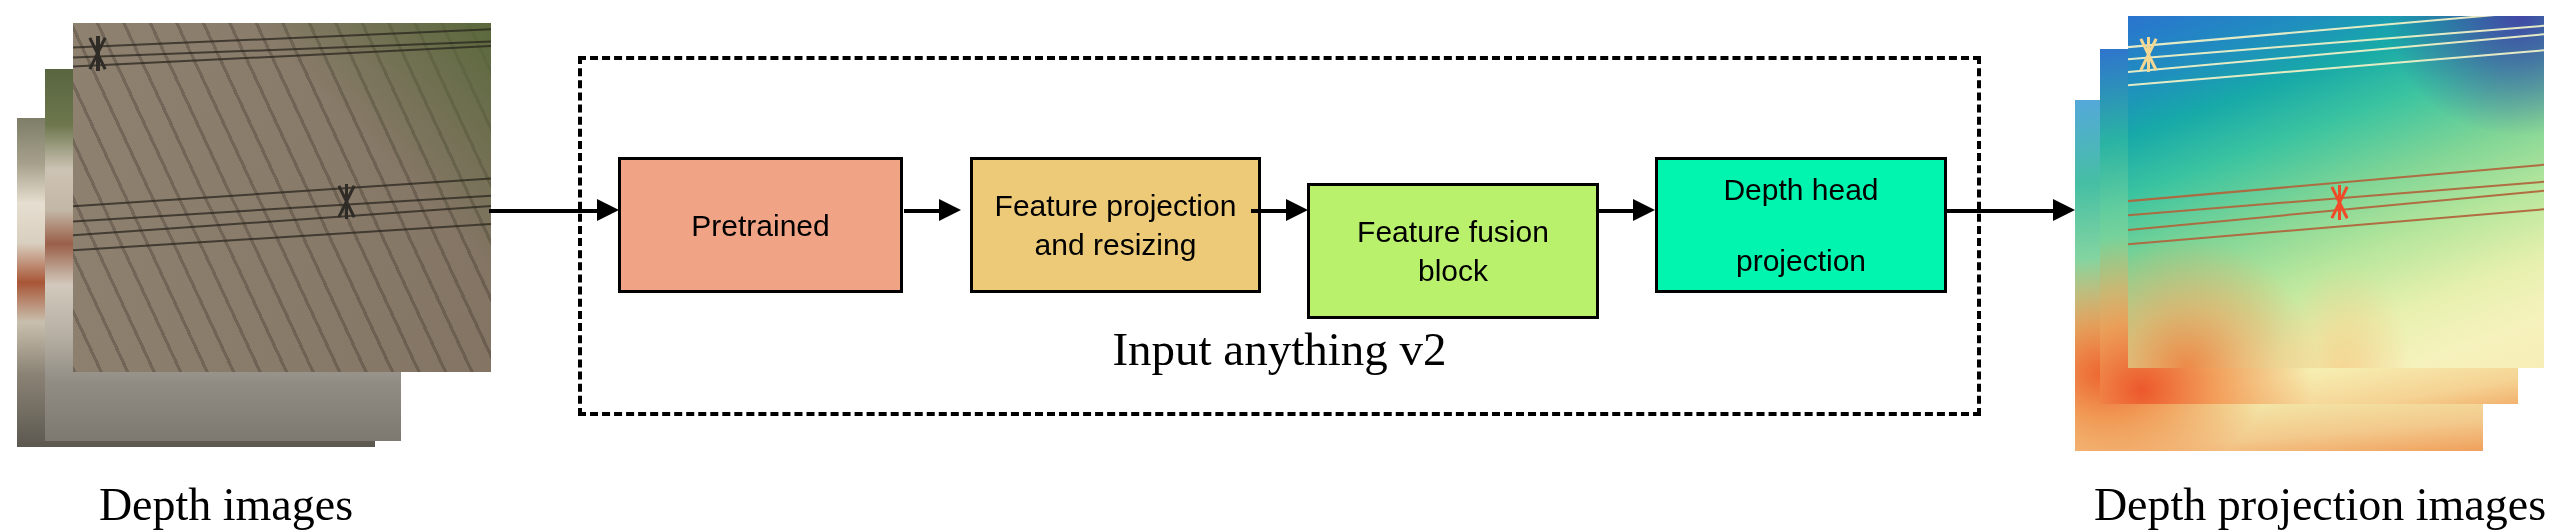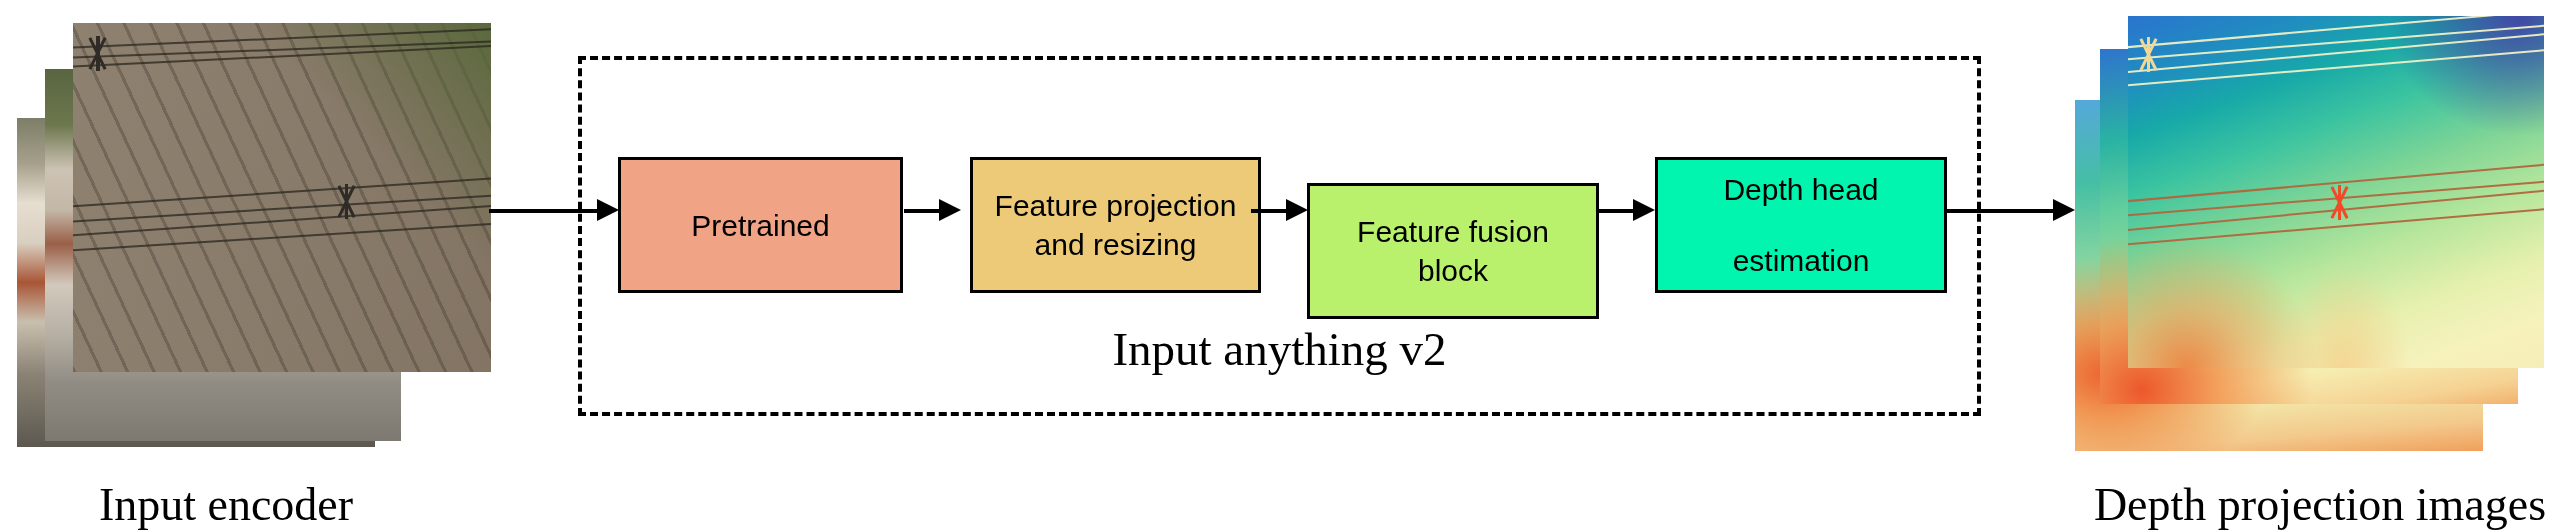--- a/index.html
+++ b/index.html
@@ -93,21 +93,21 @@
       <div class="wire dark" style="top:198px;transform:rotate(-3.5deg);"></div>
       <div class="wire dark" style="top:212px;transform:rotate(-4.0deg);"></div>
       <div class="wire dark" style="top:227px;transform:rotate(-3.6deg);"></div>
       <div class="pole" style="left:263px;top:161px;color:#2f2b26;">
           <i></i>
           <i class="pa"></i>
           <i class="pb"></i>
         </div>
     </div>
   </div>
-  <div class="caption cap-in">Input encoder</div>
+  <div class="caption cap-in">Depth images</div>
 
   <div class="arrow ar0"></div>
 
   <div class="dashed-box"></div>
   <div class="model-label">Input anything v2</div>
 
   <div class="pblock pb1" style="background-color: rgb(241, 163, 133);">
     <span>Pretrained</span>
   </div>
   <div class="arrow ar1"></div>
@@ -116,21 +116,21 @@
     <span>and resizing</span>
   </div>
   <div class="arrow ar2"></div>
   <div class="pblock pb3" style="background-color: rgb(185, 241, 108); margin-top: 26px;">
     <span>Feature fusion</span>
     <span>block</span>
   </div>
   <div class="arrow ar3"></div>
   <div class="pblock pb4" style="background-color: rgb(2, 245, 174);">
     <span>Depth head</span>
-    <span>estimation</span>
+    <span>projection</span>
   </div>
 
   <div class="arrow ar4"></div>
 
   <div class="stack">
     <div class="photo out-back"></div>
     <div class="photo out-mid"></div>
     <div class="photo out-front">
       <div class="wire cream" style="top:30.5px;transform:rotate(-5deg);"></div>
       <div class="wire cream" style="top:43px;transform:rotate(-4.6deg);"></div>

